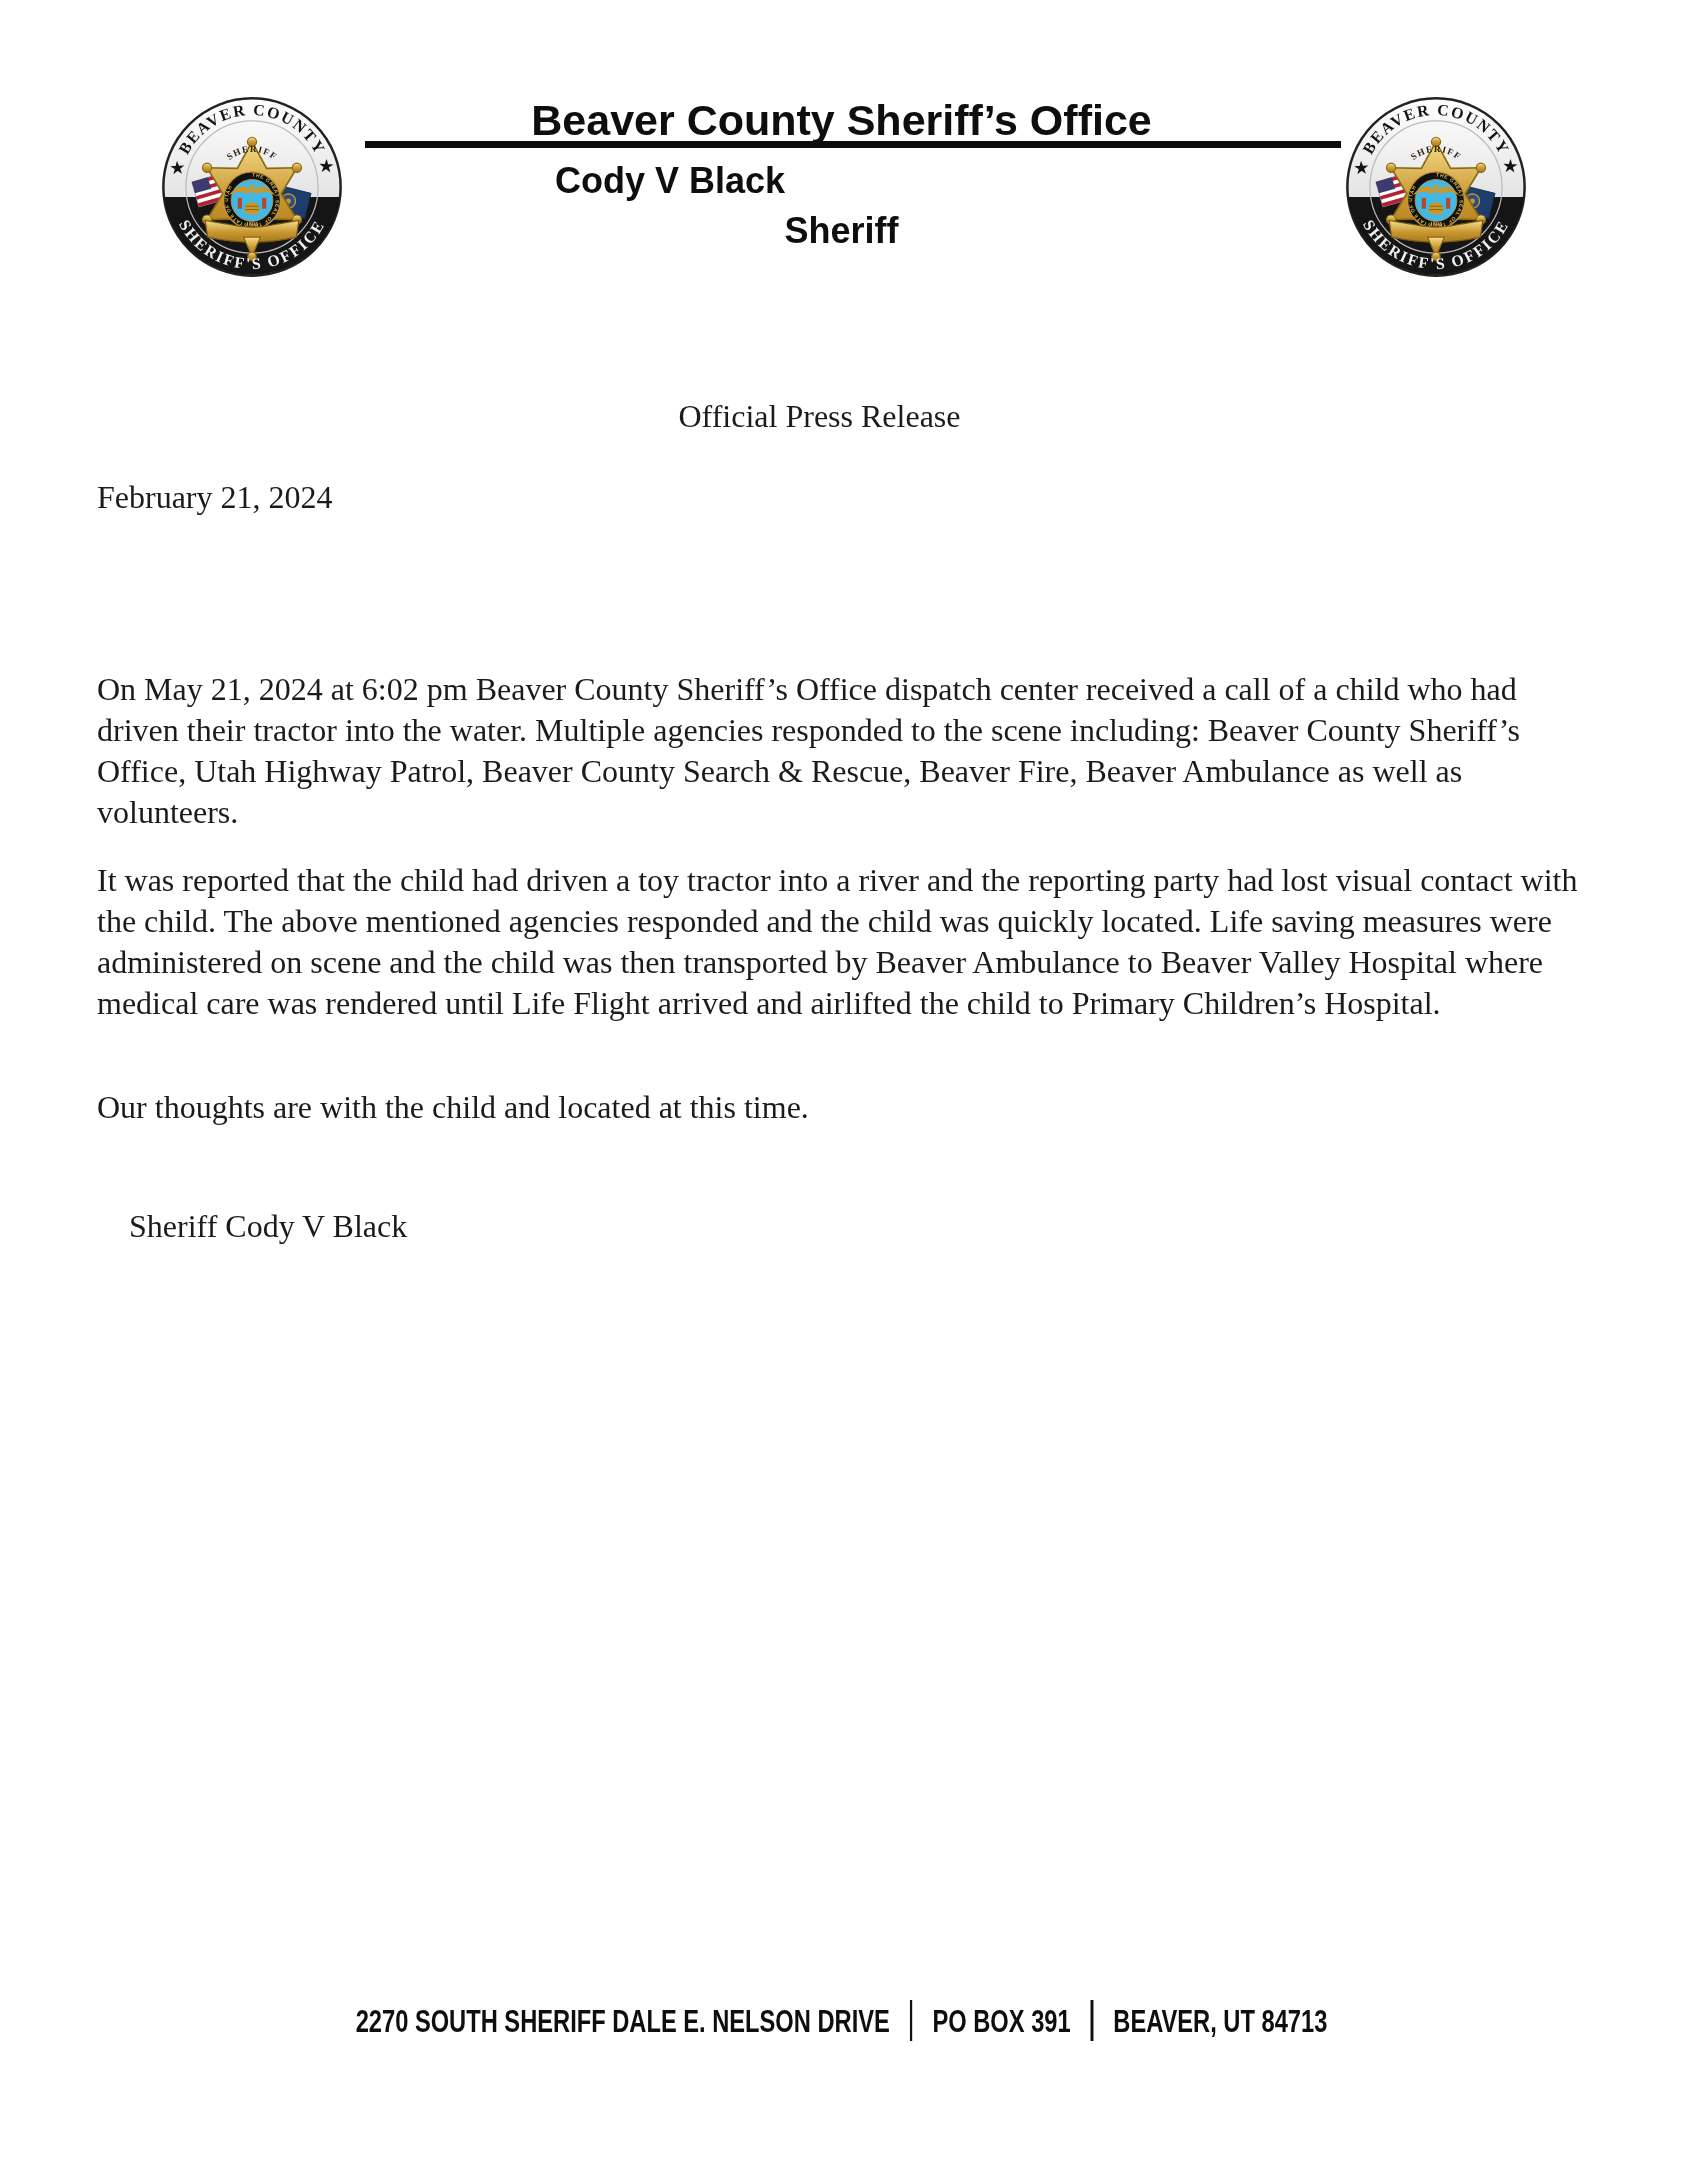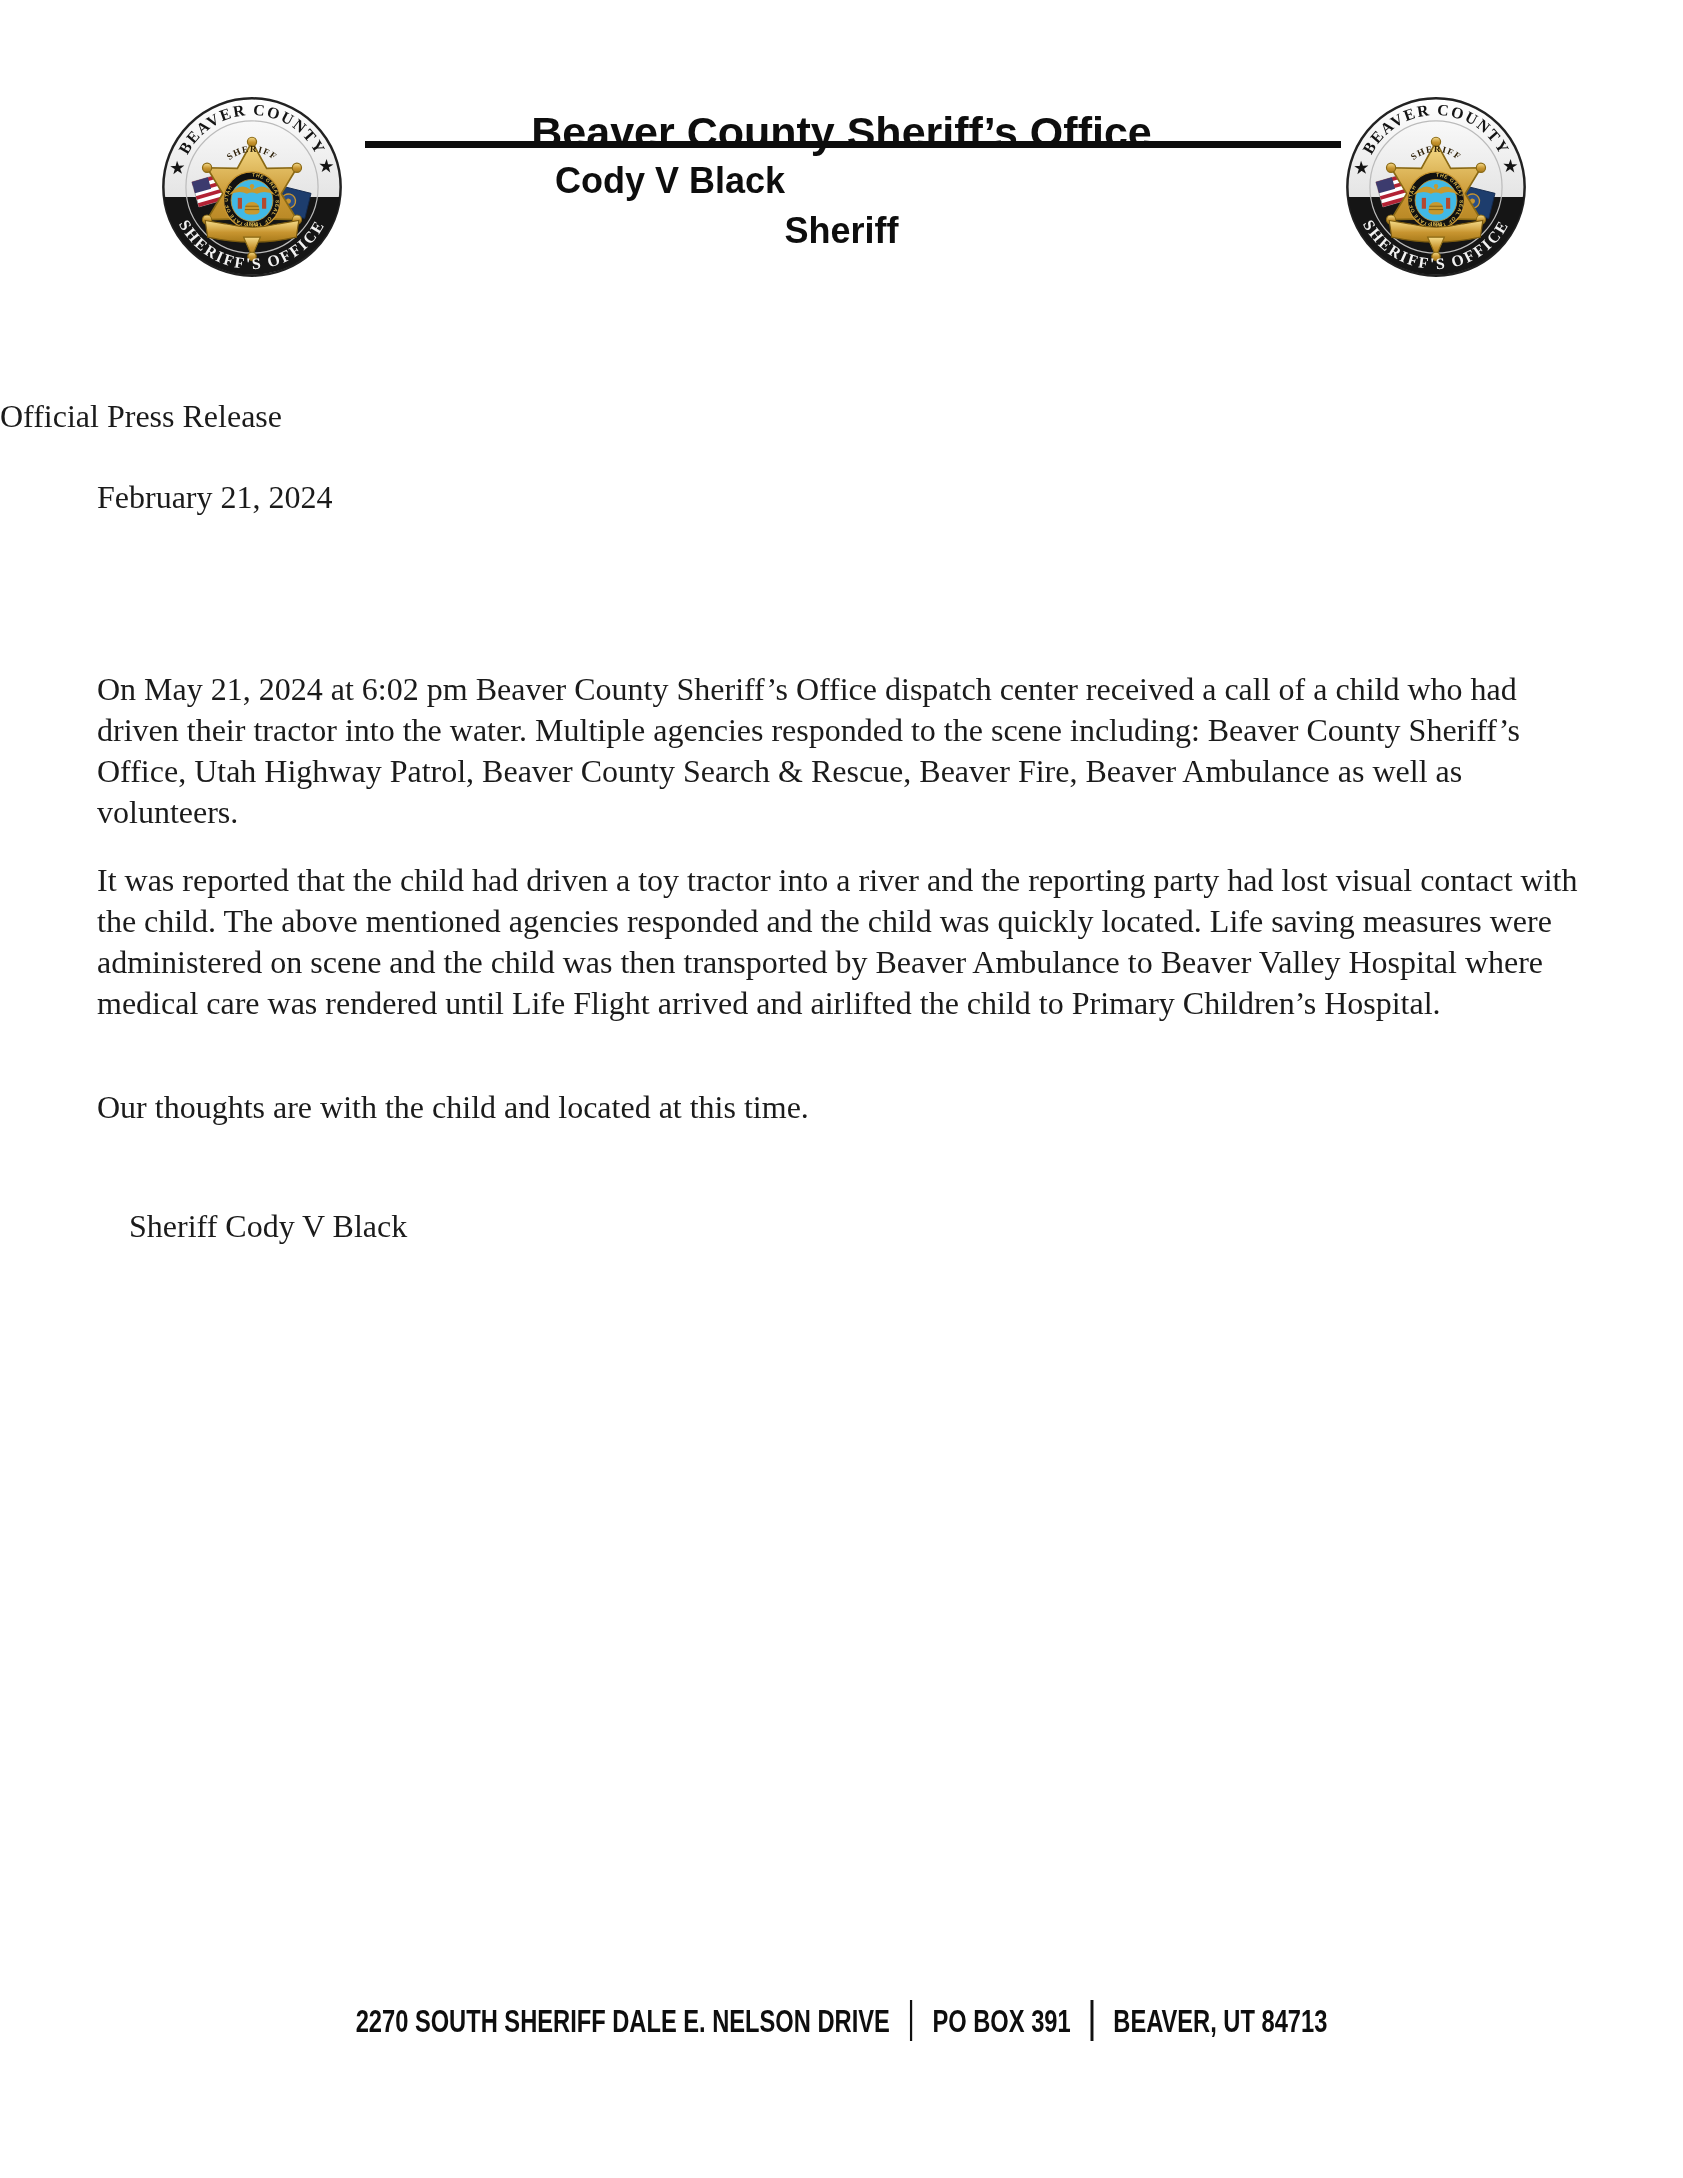--- a/index.html
+++ b/index.html
@@ -14,21 +14,20 @@
   .abs{position:absolute;}
 
   
   .doc-title{
     top:95px;left:0;width:1683px;
     text-align:center;
     font-family:"Liberation Sans", sans-serif;
     font-weight:bold;
     font-size:43px;line-height:50px;
     color:#0e0e0e;
-    margin-top:12px;
   }
   .title-rule{
     top:141px;left:365px;width:976px;height:7.2px;
     background:#0d0d0d;
   }
   .doc-subname{
     top:159px;left:0;width:1340px;
     text-align:center;
     font-family:"Liberation Sans", sans-serif;
     font-weight:bold;
@@ -43,20 +42,21 @@
     font-size:36px;line-height:43px;
     color:#0e0e0e;
   }
   .badge{width:184px;height:184px;}
   .badge-left{top:95px;left:160px;}
   .badge-right{top:95px;left:1344px;}
 
   
   .press-label{
     top:396px;left:0;width:1639px;
+    text-align:center;
     font-size:32px;line-height:41px;
   }
   .date-line{
     top:477px;left:97px;
     font-size:32px;line-height:41px;
   }
   .para{
     left:97px;width:1494px;
     font-size:32px;line-height:41px;
     margin:0;

